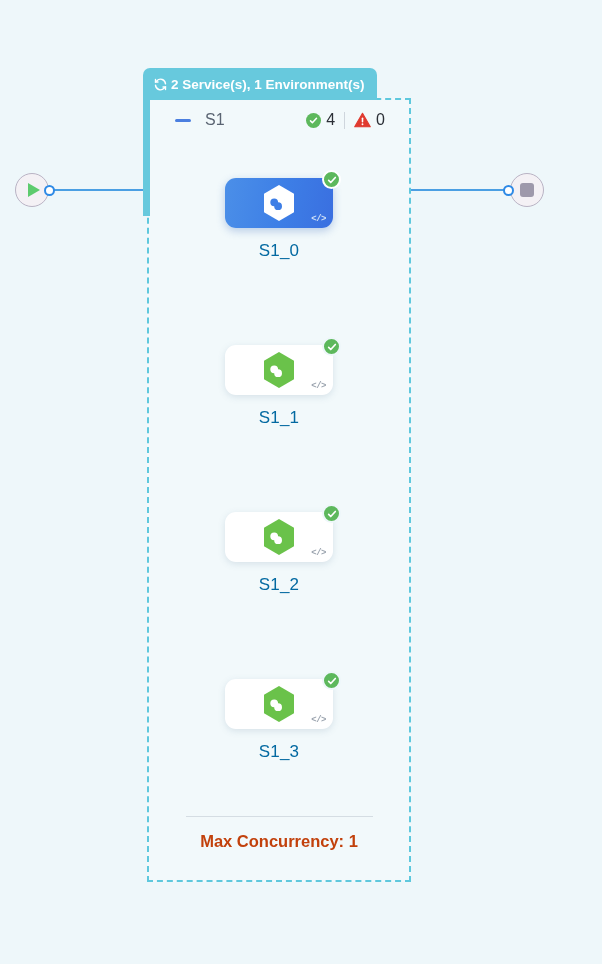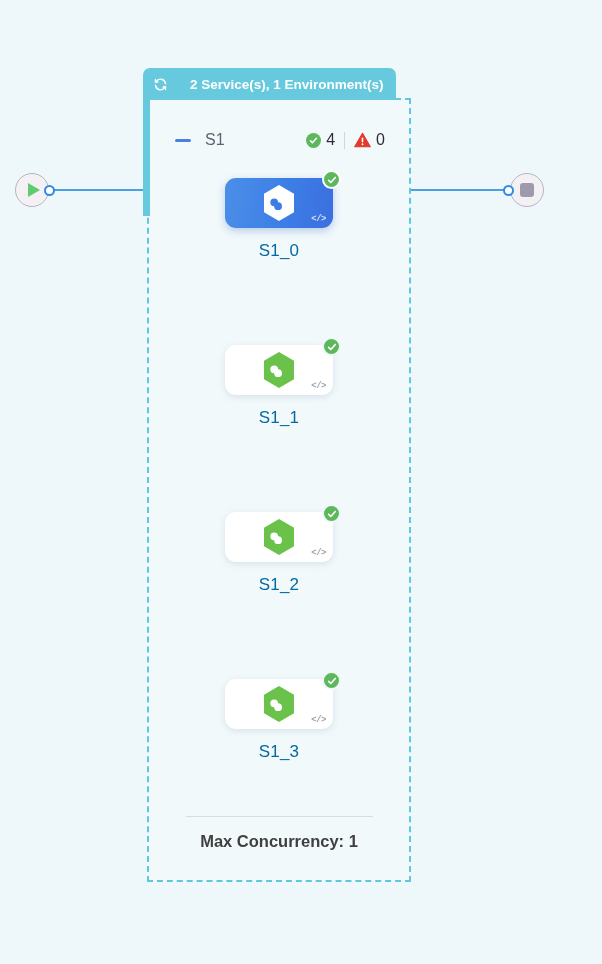--- a/index.html
+++ b/index.html
@@ -70,21 +70,21 @@
   .group-header {
     position: absolute;
     left: 143px;
     top: 68px;
     height: 32px;
     padding: 0 12px 0 10px;
     background: #67c9dd;
     border-radius: 7px 7px 0 0;
     display: flex;
     align-items: center;
-    gap: 22px;
+    gap: 3px;
     color: #ffffff;
     font-size: 13.5px;
     font-weight: bold;
     white-space: nowrap;
     z-index: 4;
   }
   .group-header svg { display: block; }
 
   
   .group-spine {
@@ -106,21 +106,21 @@
     height: 784px;
     border: 2px dashed #5ec8dd;
     background: rgba(255,255,255,0.28);
     z-index: 2;
   }
 
   
   .group-title-row {
     position: absolute;
     left: 175px;
-    top: 128px;
+    top: 108px;
     width: 210px;
     height: 24px;
     display: flex;
     align-items: center;
     z-index: 5;
   }
   .collapse-icon {
     width: 16px;
     height: 3px;
     background: #4b7fe0;
@@ -236,21 +236,21 @@
     z-index: 5;
   }
   .concurrency {
     position: absolute;
     left: 147px;
     top: 832px;
     width: 264px;
     text-align: center;
     font-size: 16.5px;
     font-weight: bold;
-    color: #404040;
+    color: #c2410c;
     z-index: 5;
   }
 </style>
 </head>
 <body>
 
 <div id="canvas">
 
   <div class="edge edge-left"></div>
   <div class="edge edge-right"></div>

